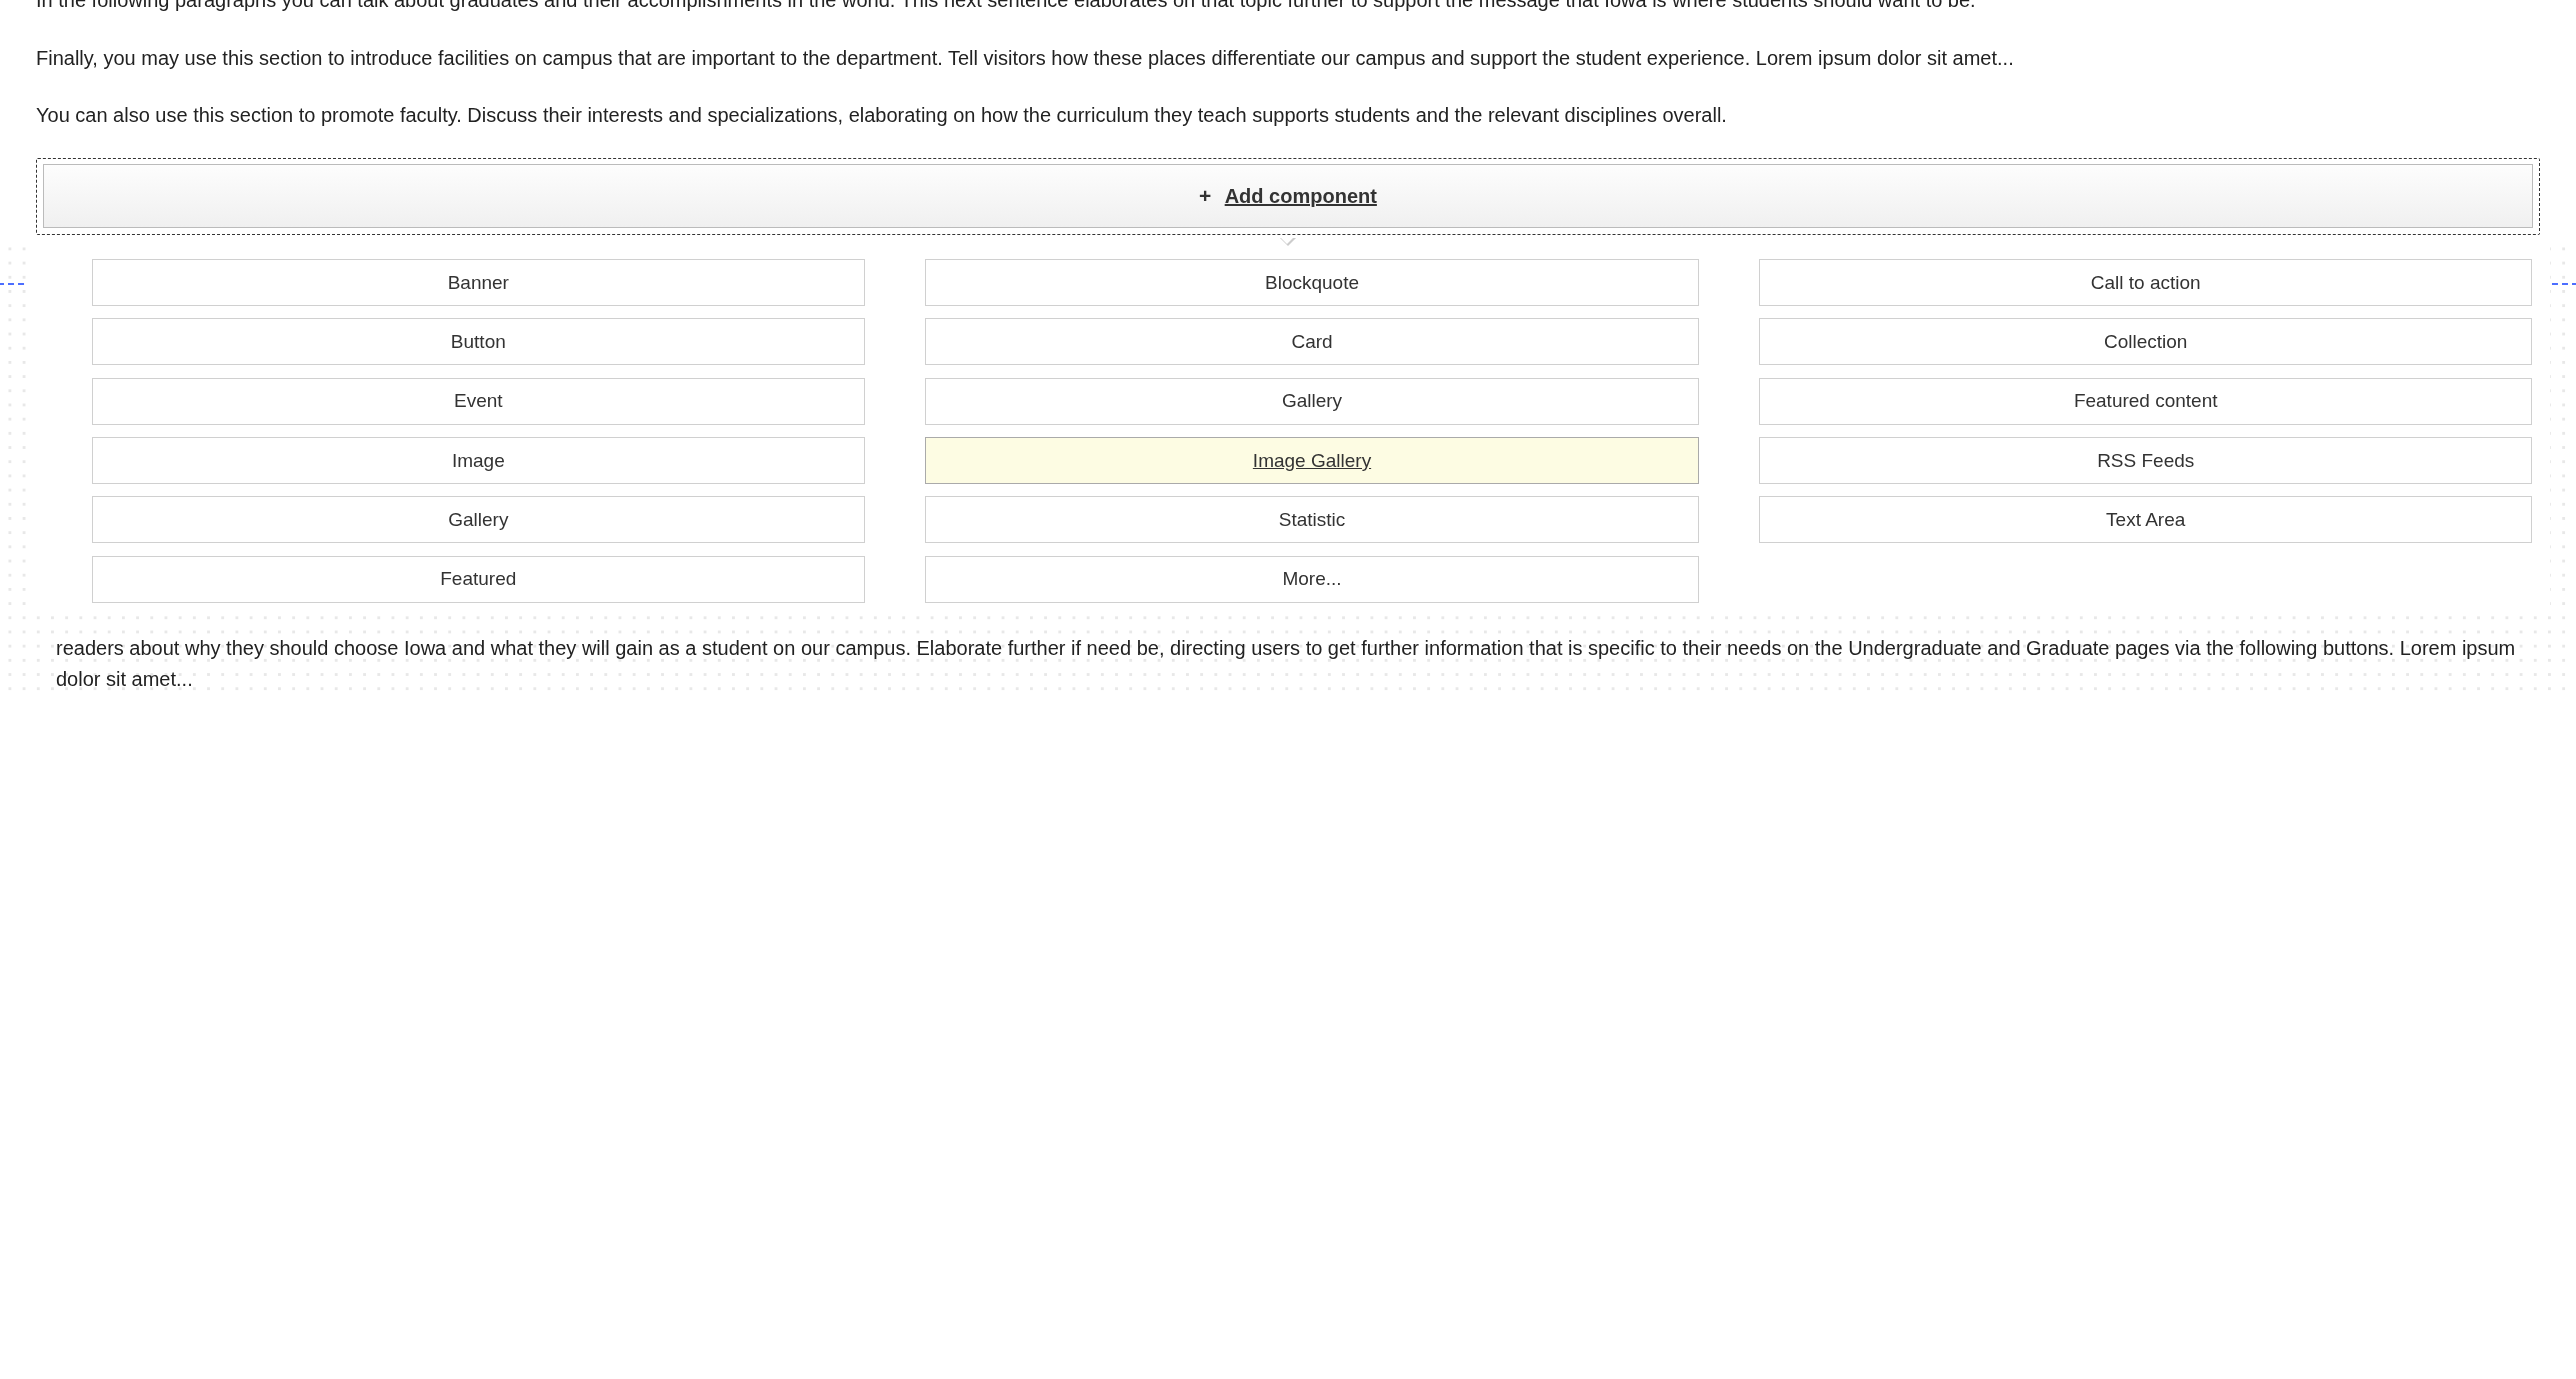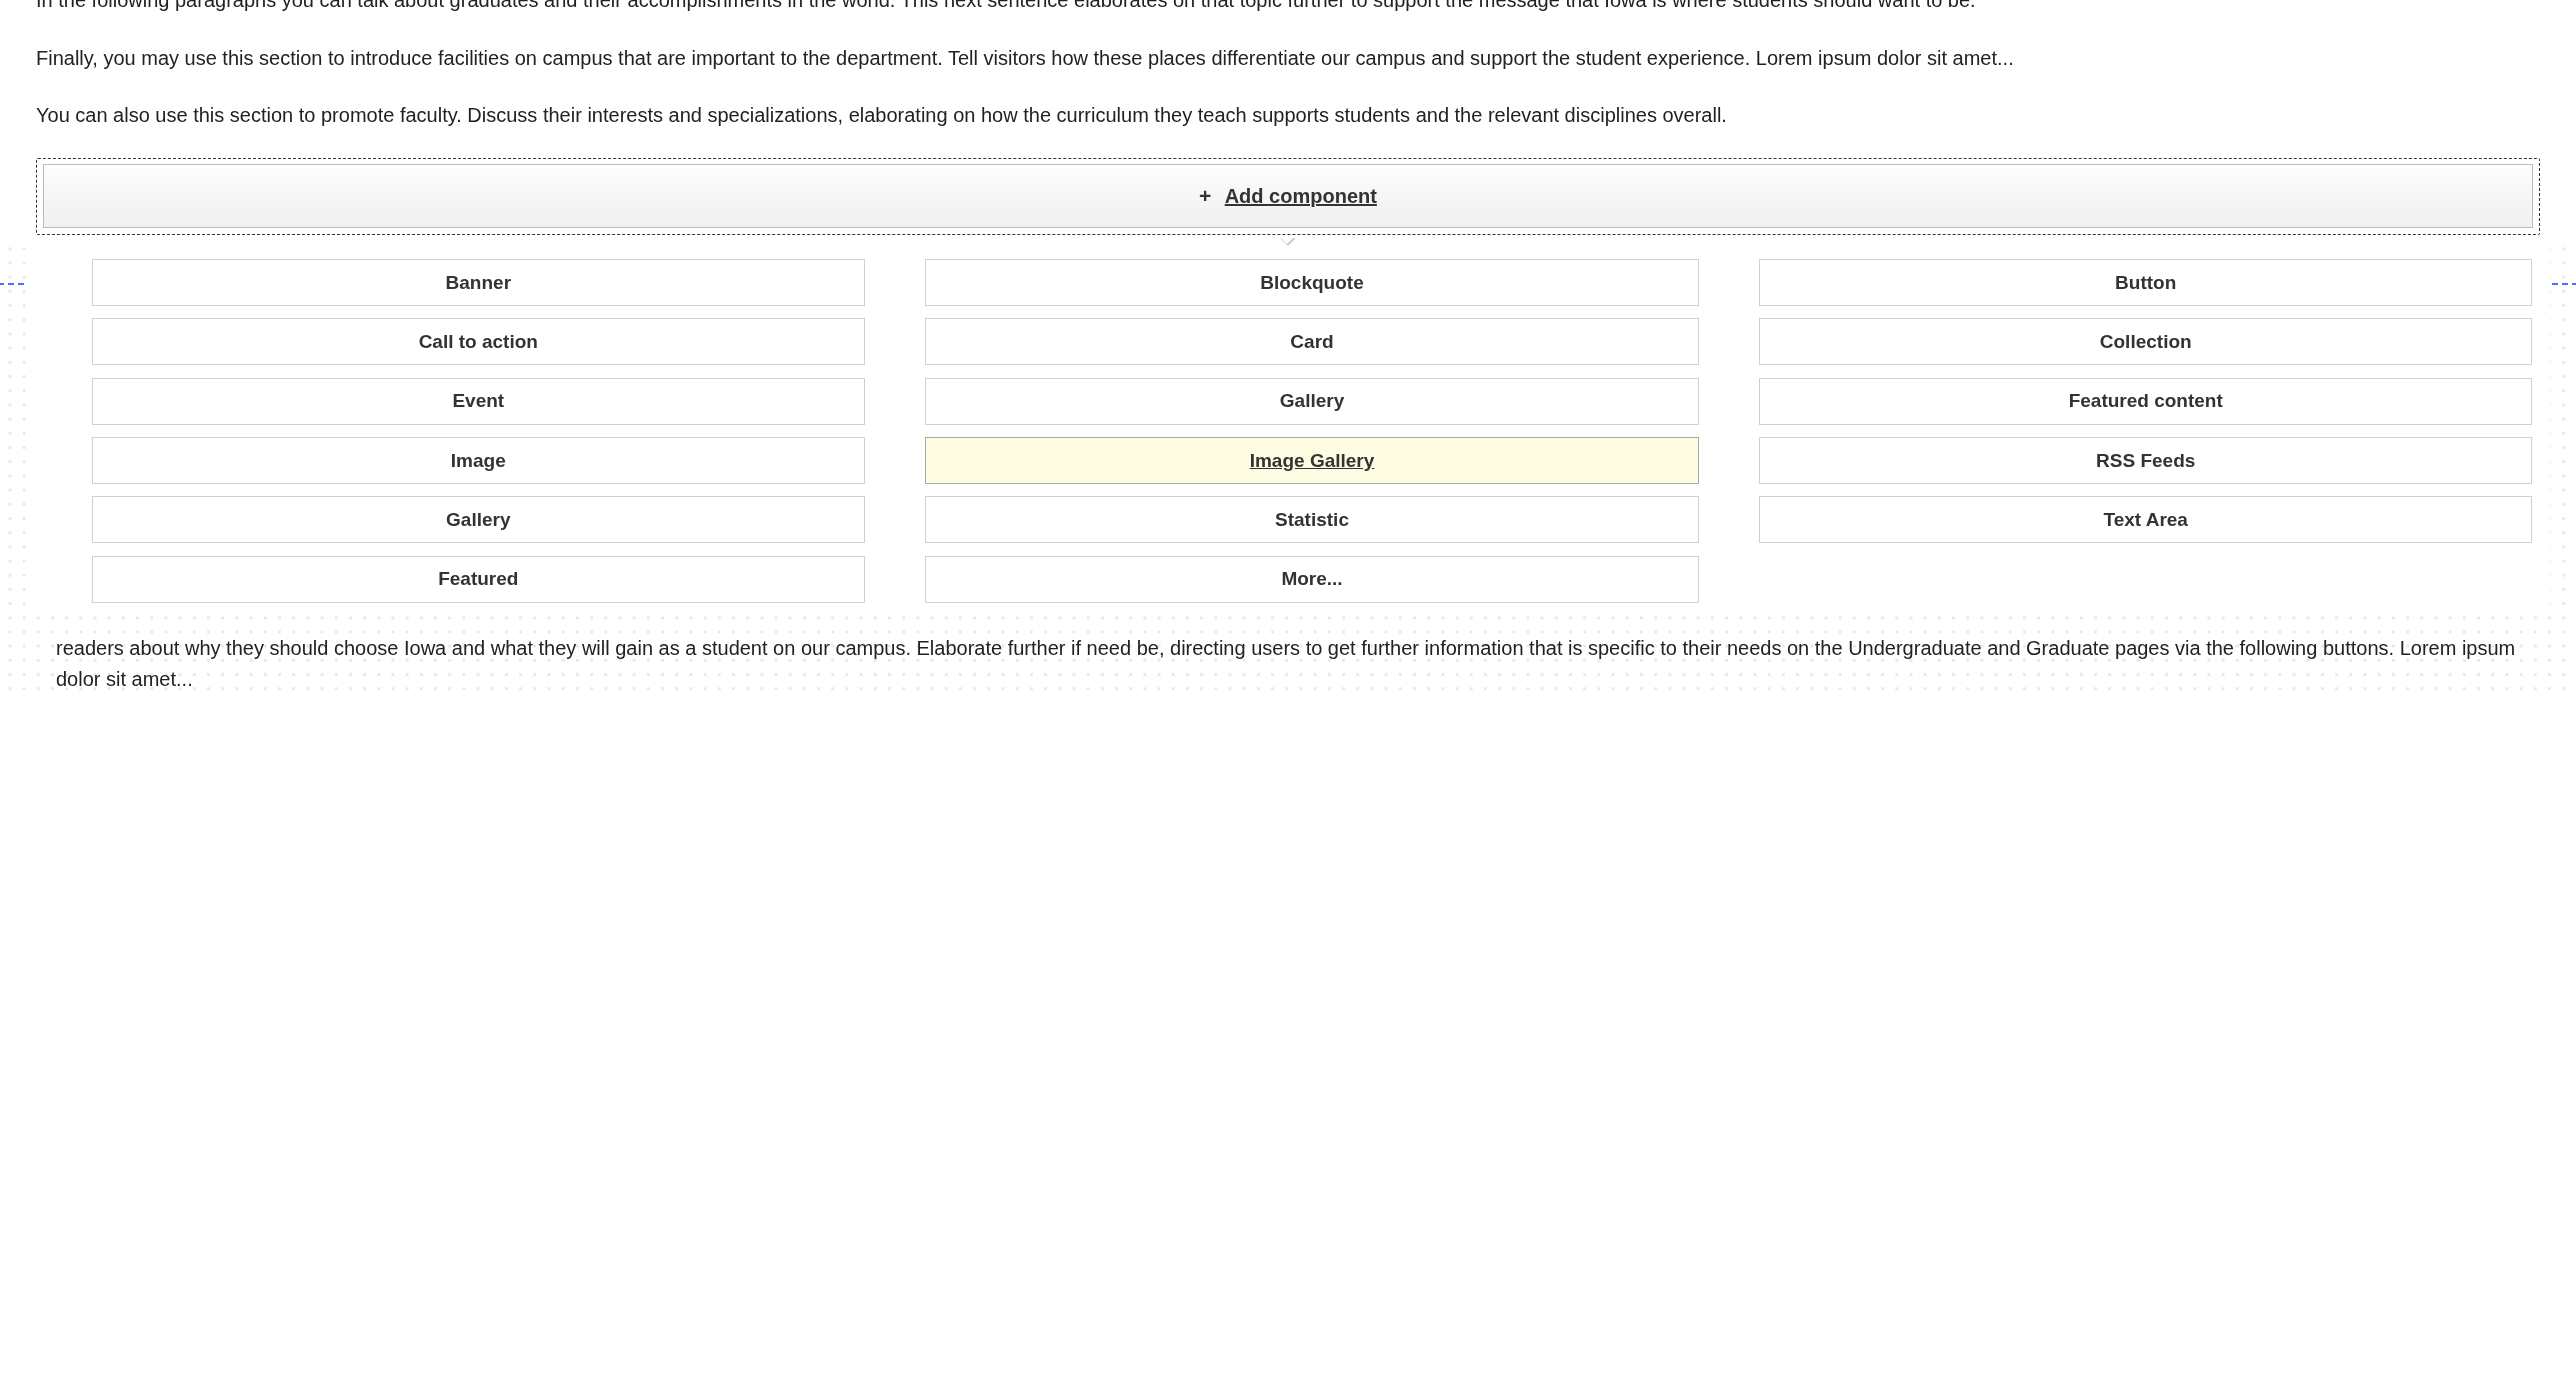--- a/index.html
+++ b/index.html
@@ -96,21 +96,21 @@
       gap: 12.3px;
     }
     .component-option {
       background: #fff;
       border: 0.9px solid #d0d0d0;
       height: 47px;
       display: flex;
       align-items: center;
       justify-content: center;
       font-size: 19px;
-      font-weight: 700;
+      font-weight: 400;
       color: #333;
       cursor: pointer;
       margin-left: 48px;
     }
     .component-option.highlighted {
       background: #fdfce3;
       border: 0.9px solid #aaa;
       text-decoration: underline;
       text-align: center;
     }
@@ -158,24 +158,24 @@
       <div class="grid-container">
         <div class="horizontal-dashed-line"></div>
         <div class="component-grid" id="component-grid">
             <div class="component-option">
               <span>Banner</span>
             </div>
             <div class="component-option">
               <span>Blockquote</span>
             </div>
             <div class="component-option">
+              <span>Call to action</span>
+            </div>
+            <div class="component-option">
               <span>Button</span>
-            </div>
-            <div class="component-option">
-              <span>Call to action</span>
             </div>
             <div class="component-option">
               <span>Card</span>
             </div>
             <div class="component-option">
               <span>Collection</span>
             </div>
             <div class="component-option">
               <span>Event</span>
             </div>

